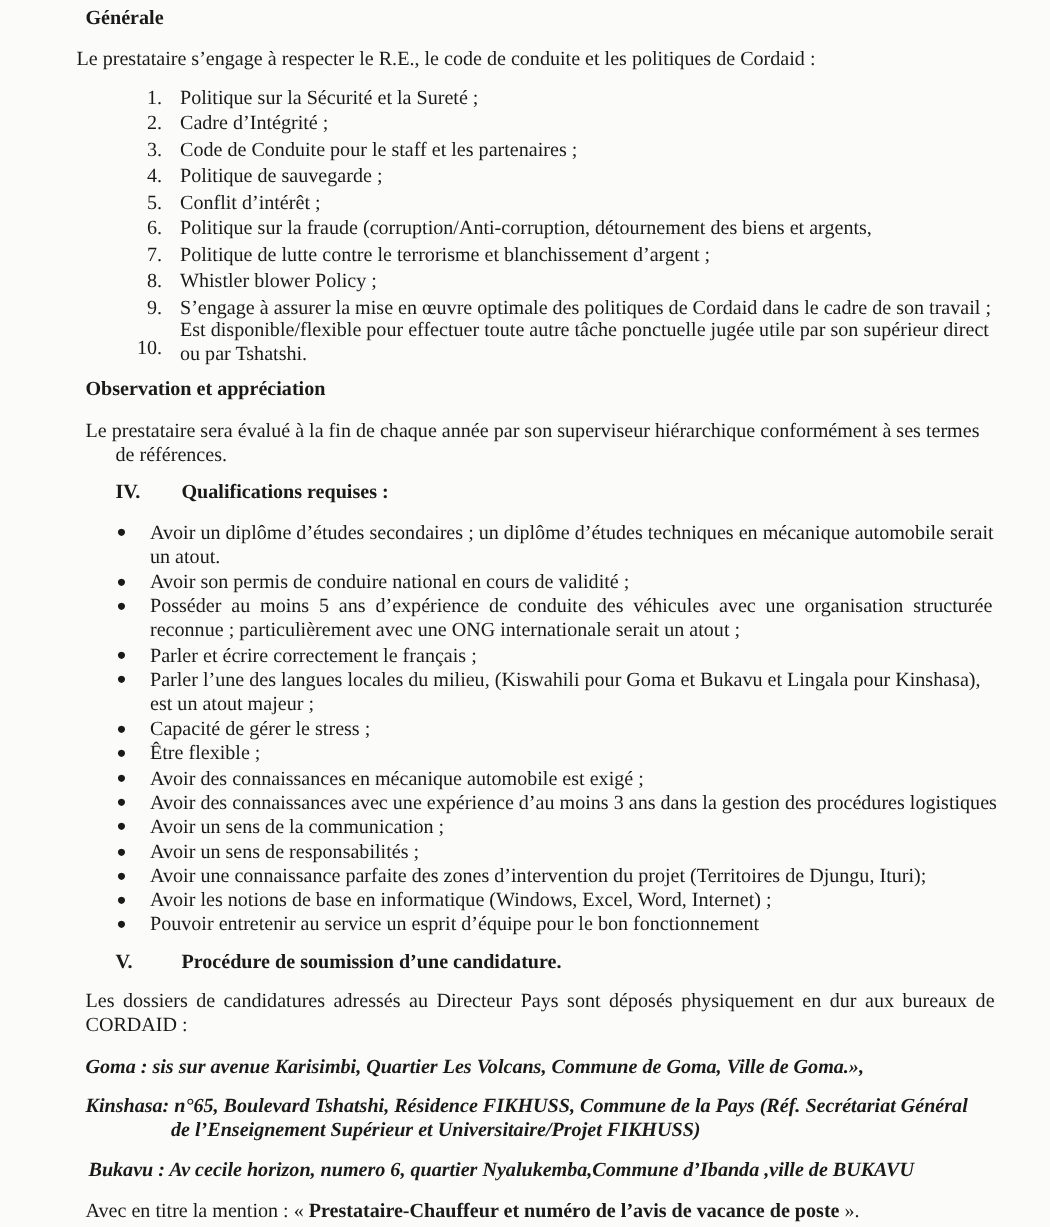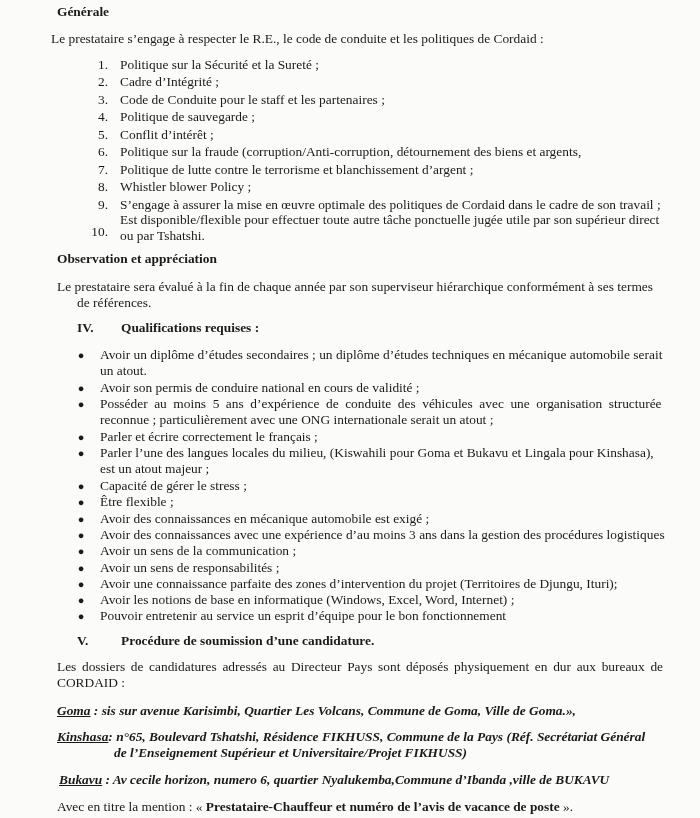--- a/index.html
+++ b/index.html
@@ -8,21 +8,21 @@
     background: #fbfbfa;
     font-family: "Liberation Serif", serif;
     font-size: 13.4px;
     color: #1a1a1a;
     position: relative;
   }
   .page { position: absolute; left: 0; top: 0; width: 700px; height: 818px; }
   .abs { position: absolute; white-space: nowrap; }
   .bold { font-weight: bold; }
   .ital { font-style: italic; }
-  .ul { text-decoration: underline; }
+  .ul { }
   .line { line-height: 16px; }
   .num { position: absolute; width: 22px; text-align: right; }
   .bullet { position: absolute; width: 10px; text-align: center; font-size: 11px; }
 </style>
 </head>
 <body>
 
 <div class="page">
 
   <div class="abs bold line" style="left:57px;top:4px;">Générale</div>

